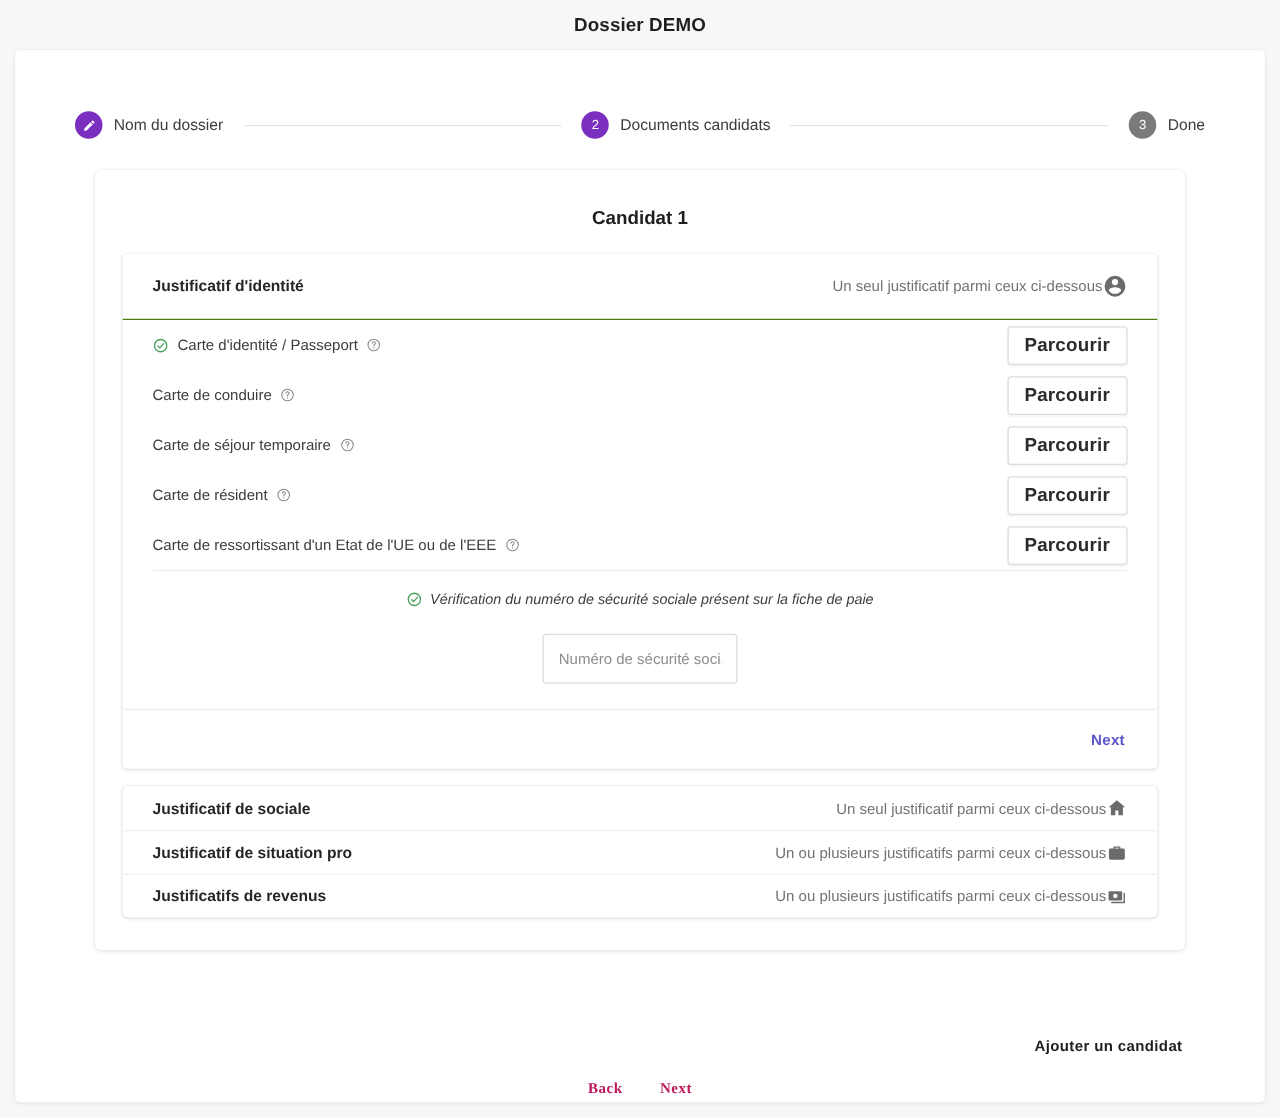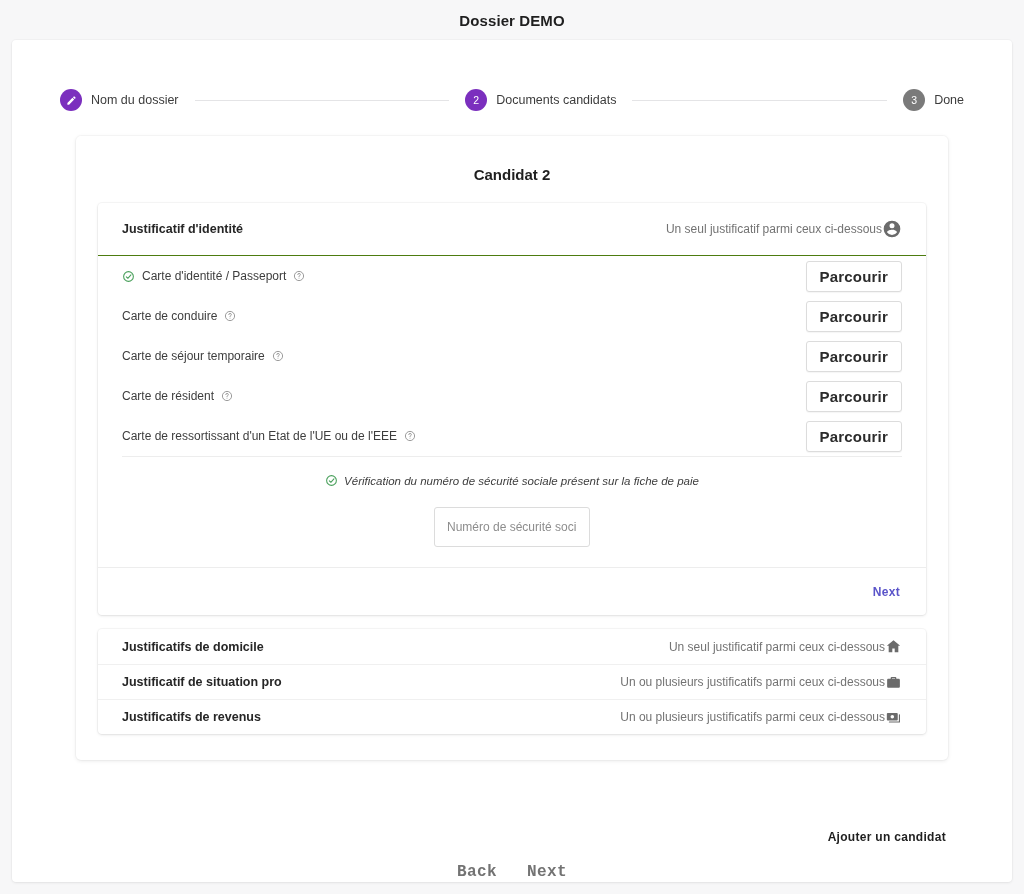--- a/index.html
+++ b/index.html
@@ -263,24 +263,24 @@
     position: absolute;
     left: 0; right: 0;
     top: 818px;
     display: flex;
     justify-content: center;
     gap: 14px;
   }
   .wizard-btn {
     background: none;
     border: none;
-    font-family: Liberation Mono, monospace;
-    font-size: 16px;
-    font-weight: bold;
-    color: #737373;
+    font-family: Liberation Serif, serif;
+    font-size: 12px;
+    font-weight: bold;
+    color: #be185d;
     letter-spacing: .4px;
     cursor: pointer;
     padding: 5px 8px;
   }
 </style>
 </head>
 <body>
 
 <div class="titlebar">
   <div class="title">Dossier DEMO</div>
@@ -310,21 +310,21 @@
 
     <div class="step">
       <span class="step-bullet idle">3</span>
       <span class="step-label">Done</span>
     </div>
 
   </div>
 
   <div class="candidate-card">
 
-    <div class="candidate-title">Candidat 2</div>
+    <div class="candidate-title">Candidat 1</div>
 
     <div class="section-panel">
 
       <div class="section-header">
         <div class="section-name">Justificatif d'identité</div>
         <div class="section-desc">Un seul justificatif parmi ceux ci-dessous</div>
         <div class="section-icon">
           <svg width="20" height="20" viewBox="0 0 24 24" fill="currentColor" aria-hidden="true">
             <path d="M12 2a10 10 0 1 0 0 20 10 10 0 0 0 0-20zm0 3a3 3 0 1 1 0 6 3 3 0 0 1 0-6zm0 14.2a7.2 7.2 0 0 1-6-3.22c.03-1.99 4-3.08 6-3.08 1.99 0 5.97 1.09 6 3.08a7.2 7.2 0 0 1-6 3.22z"></path>
           </svg>
@@ -426,21 +426,21 @@
 
       <div class="panel-footer">
         <button class="next-link">Next</button>
       </div>
 
     </div>
 
     <div class="collapsed-list">
 
       <div class="collapsed-row">
-        <div class="section-name">Justificatifs de domicile</div>
+        <div class="section-name">Justificatif de sociale</div>
         <div class="section-desc">Un seul justificatif parmi ceux ci-dessous</div>
         <div class="section-icon">
           <svg width="17" height="17" viewBox="0 0 24 24" fill="currentColor" aria-hidden="true">
             <path d="M12 3.2 2.6 11.1h2.6V20h5.1v-5.2h3.4V20h5.1v-8.9h2.6L12 3.2z"></path>
           </svg>
         </div>
       </div>
 
       <div class="collapsed-row">
         <div class="section-name">Justificatif de situation pro</div>

